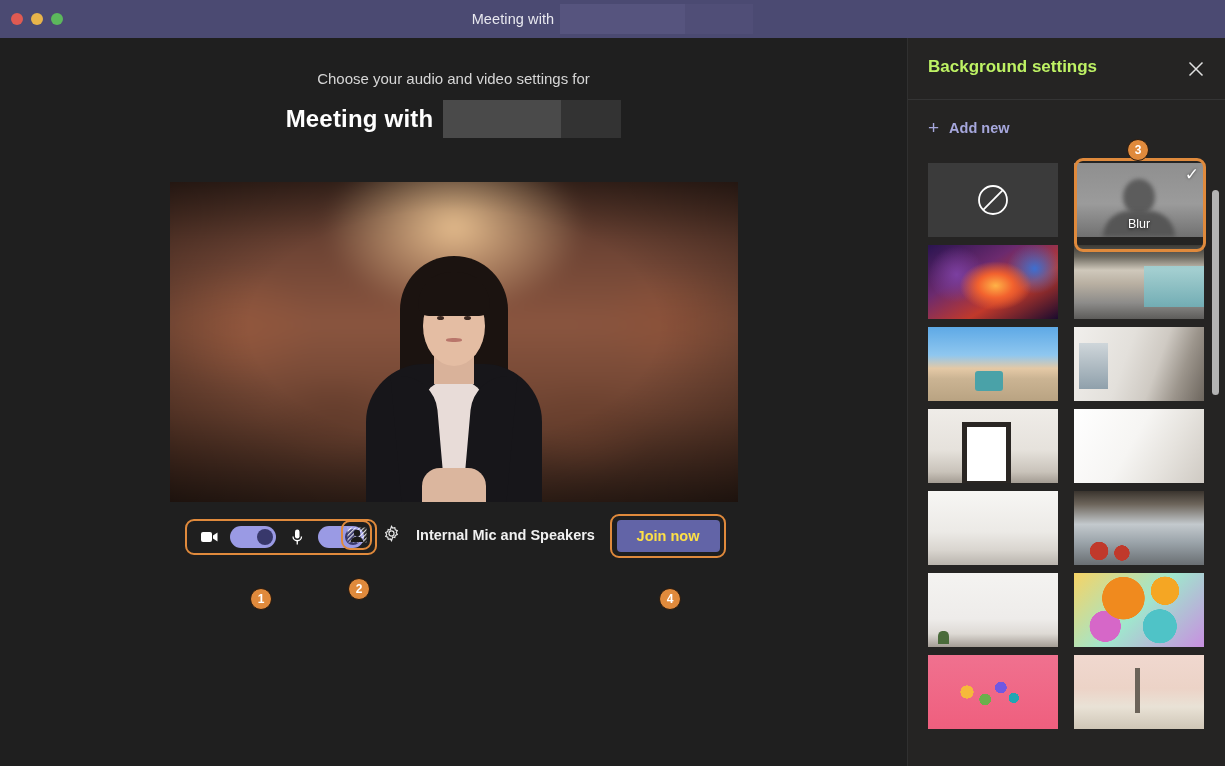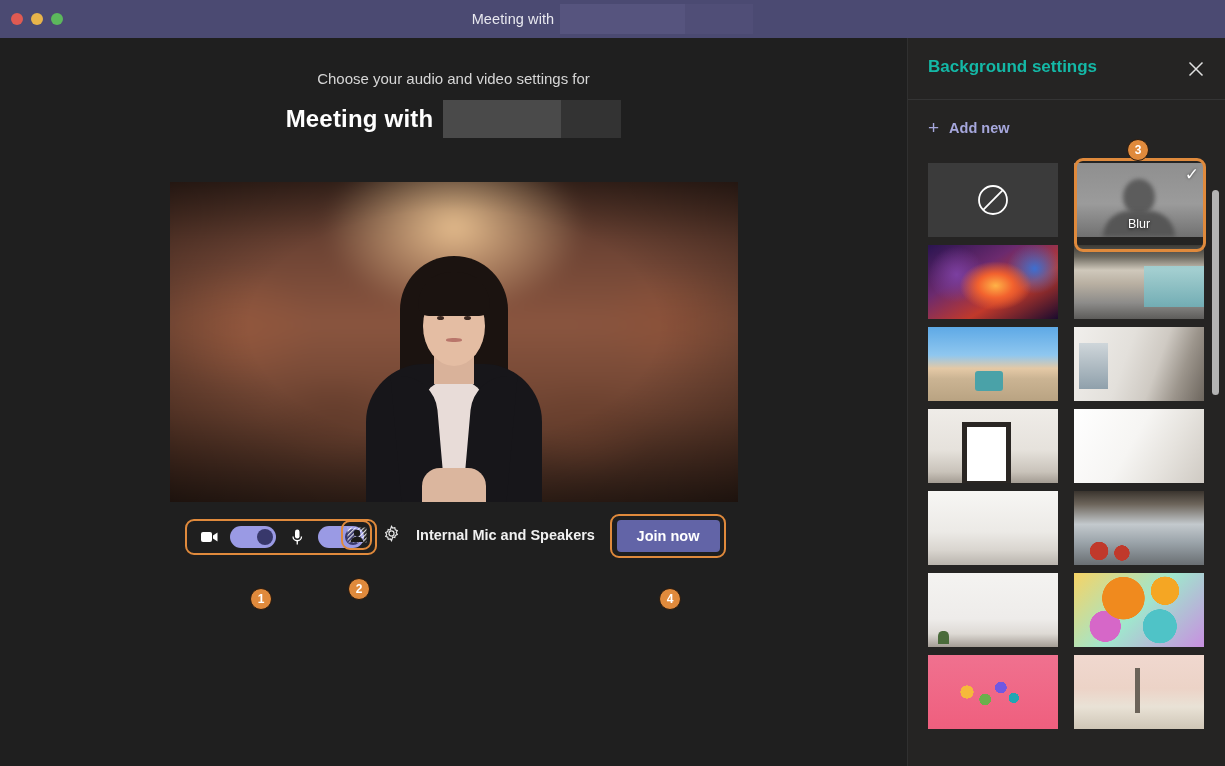--- a/index.html
+++ b/index.html
@@ -186,21 +186,21 @@
     color: #f0f0f0; font-size: 14.5px; font-weight: bold;
     height: 26px;
   }
   #joinnow-box {
     position: absolute; left: 440px; top: 6px;
     width: 116px; height: 44px;
     display: flex; align-items: center; justify-content: center;
   }
   #joinnow {
     width: 103px; height: 32px; border-radius: 4px;
-    background: #6264a7; color: #ffffff;
+    background: #6264a7; color: #fde047;
     font-size: 14.5px; font-weight: bold;
     display: flex; align-items: center; justify-content: center;
     border: none; cursor: pointer;
     font-family: "Liberation Sans", sans-serif;
   }
 
   .badge {
     position: absolute;
     width: 22px; height: 22px; border-radius: 50%;
     background: #e08a3c; color: #ffffff;
@@ -216,21 +216,21 @@
     background: #252423;
     border-left: 1px solid #303030;
   }
   #panel-header {
     position: relative; height: 62px;
     display: flex; align-items: center;
     border-bottom: 1px solid #343434;
   }
   #panel-title {
     position: absolute; left: 20px; top: 19px;
-    color: #14b8a6; font-size: 17px; font-weight: bold;
+    color: #bef264; font-size: 17px; font-weight: bold;
   }
   #panel-close {
     position: absolute; right: 16px; top: 18px;
     width: 26px; height: 26px;
     display: flex; align-items: center; justify-content: center;
     color: #e0e0e0; cursor: pointer;
   }
   #add-new {
     position: absolute; left: 20px; top: 80px;
     display: flex; align-items: center; gap: 10px;

